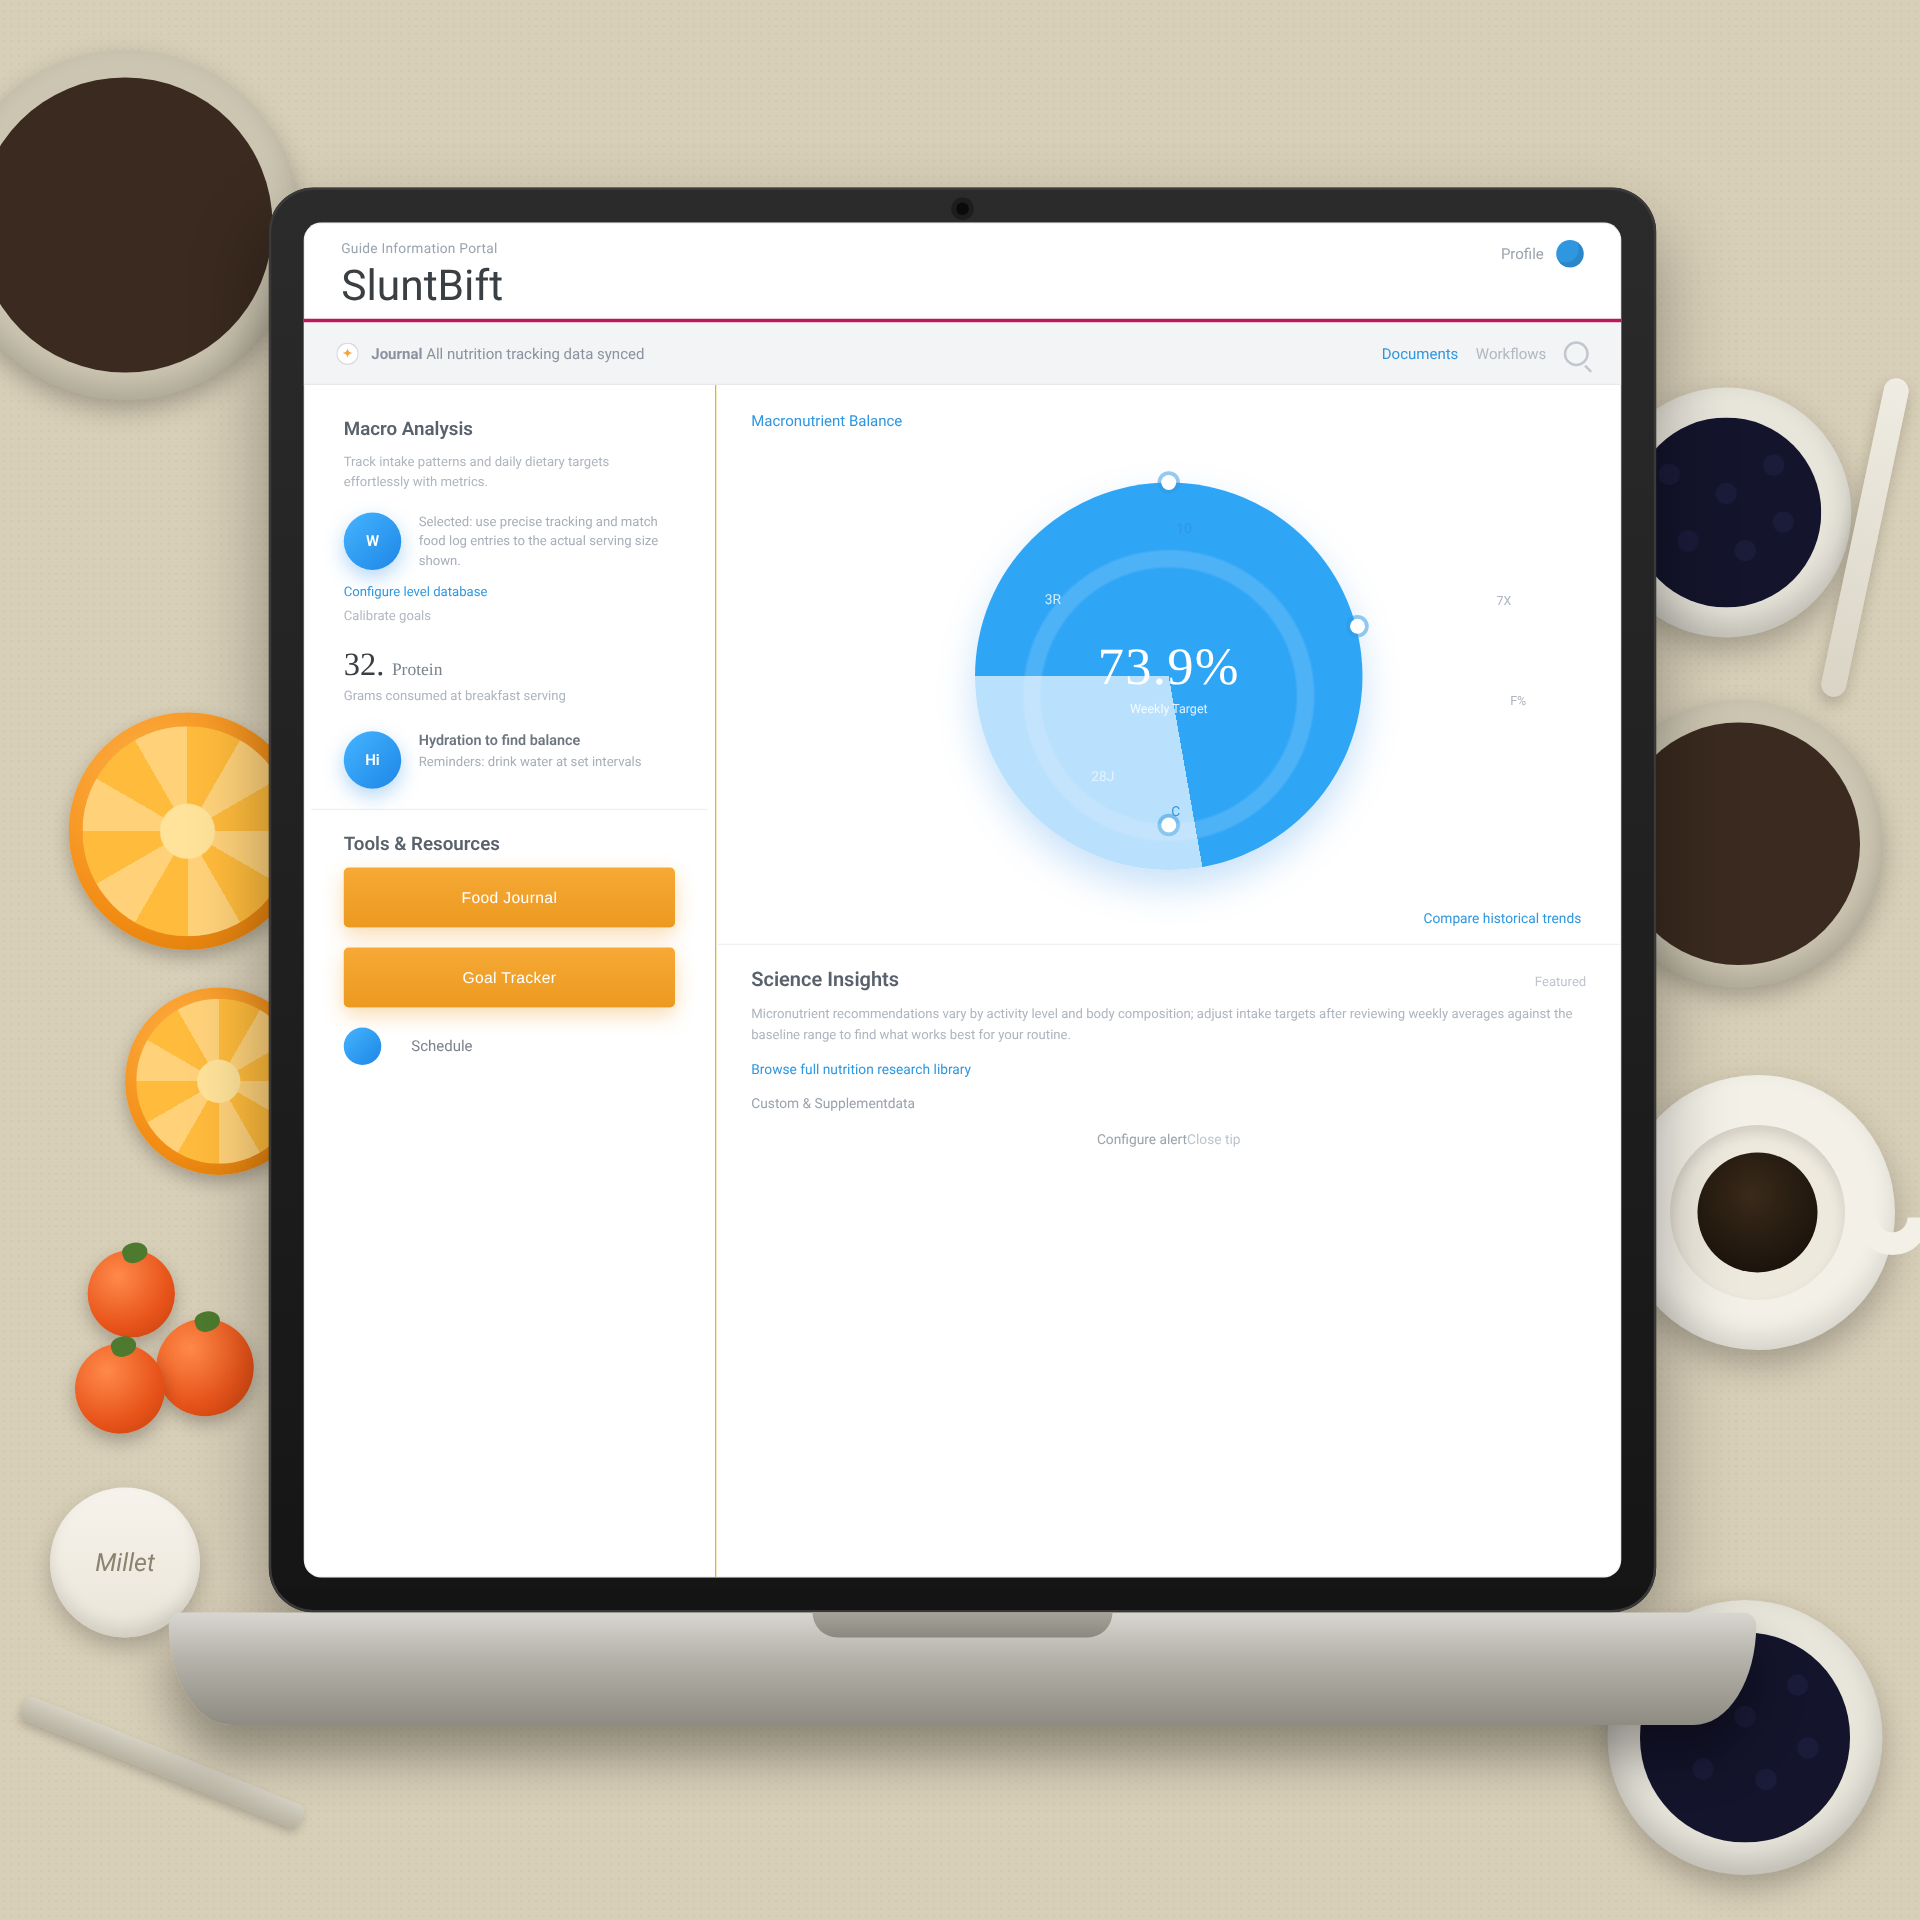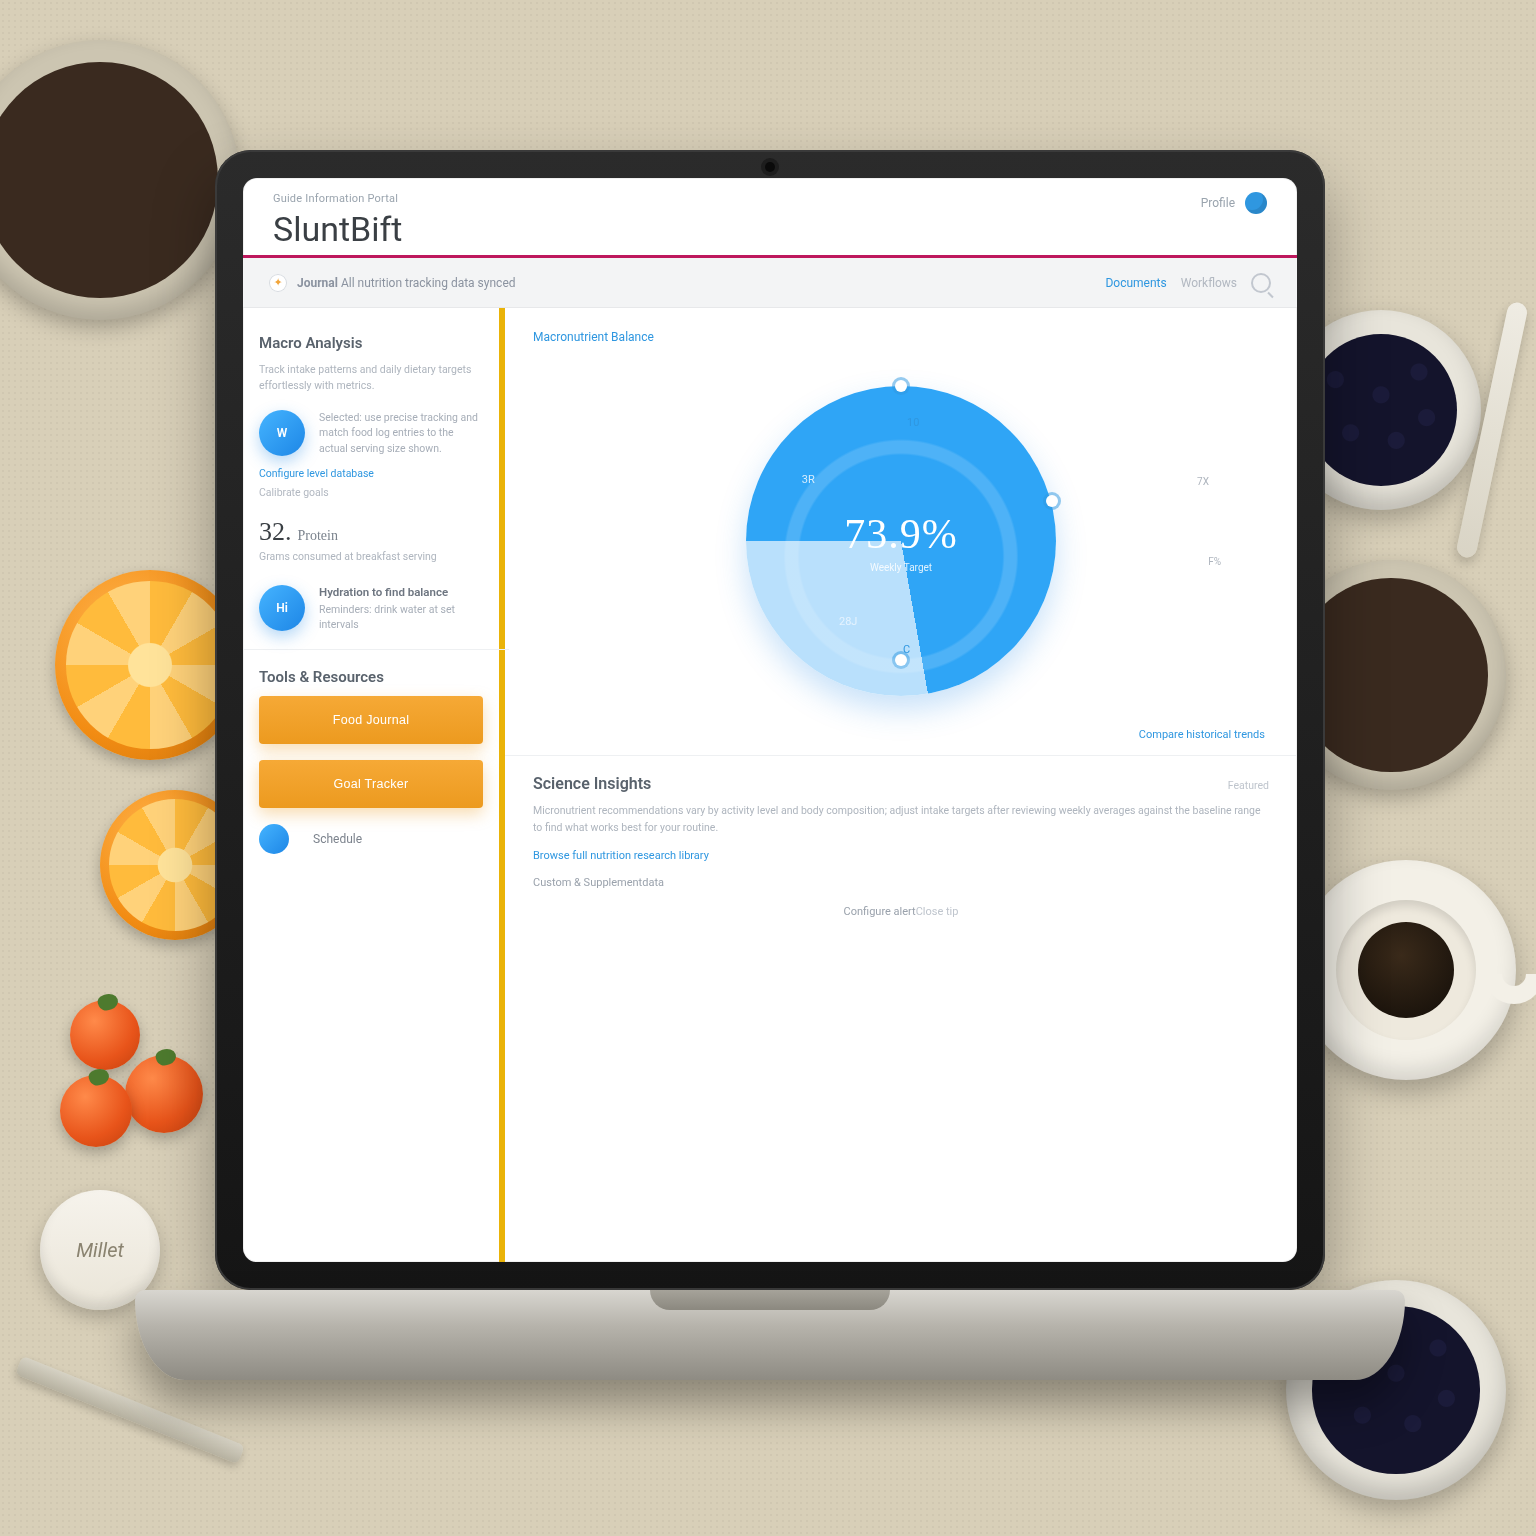--- a/index.html
+++ b/index.html
@@ -75,21 +75,21 @@
   .metabar{height:50px;background:#f3f4f5;border-bottom:1px solid #e7e8ea;display:flex;align-items:center;justify-content:space-between;padding:0 26px;font-size:12px;color:#8b93a0;}
   .metabar .left{display:flex;align-items:center;gap:10px;}
   .metabar .spark{width:18px;height:18px;border-radius:50%;background:#fff;box-shadow:inset 0 0 0 1px #d7dbe0;display:inline-flex;align-items:center;justify-content:center;color:#f2a53a;font-size:11px;}
   .metabar .right{display:flex;align-items:center;gap:14px;justify-content:flex-end;}
   .metabar .link{color:#2f97e0;cursor:pointer;}
   .metabar .muted{color:#b2b8c1;}
   .metabar .search{width:20px;height:20px;border-radius:50%;border:2px solid #c2c7cf;position:relative;}
   .metabar .search::after{content:"";position:absolute;right:-5px;bottom:-5px;width:7px;height:2px;background:#c2c7cf;transform:rotate(45deg);}
 
   .content{flex:1;display:flex;overflow:hidden;}
-  .left-col{width:262px;border-right:6px solid #eab308;padding:26px 16px 0;}
+  .left-col{width:330px;border-right:1px solid #eab308;padding:26px 32px 0;}
   .right-col{flex:1;padding:22px 28px 0;display:flex;flex-direction:column;}
 
   .sec-title{font-size:15px;font-weight:600;color:#59626c;margin-bottom:10px;}
   .sec-sub{font-size:10.5px;line-height:1.5;color:#aeb5be;margin-bottom:16px;}
   .row{display:flex;gap:14px;align-items:flex-start;margin-bottom:16px;}
   .dot{flex:0 0 46px;width:46px;height:46px;border-radius:50%;background:linear-gradient(135deg,#45b4ff,#1d86e6);color:#fff;display:flex;align-items:center;justify-content:center;font-size:12px;font-weight:600;box-shadow:0 6px 16px rgba(40,140,230,.35);}
   .row .txt{font-size:10.5px;color:#a7aeb8;line-height:1.5;}
   .tiny-link{font-size:10.5px;color:#2f97e0;margin-top:-6px;margin-bottom:6px;display:block;}
   .tiny-muted{font-size:10.5px;color:#b2b8c1;margin-bottom:18px;display:block;}
   .big-num{font-family:"Georgia", serif;font-size:26px;color:#3a3f44;margin-bottom:2px;}

